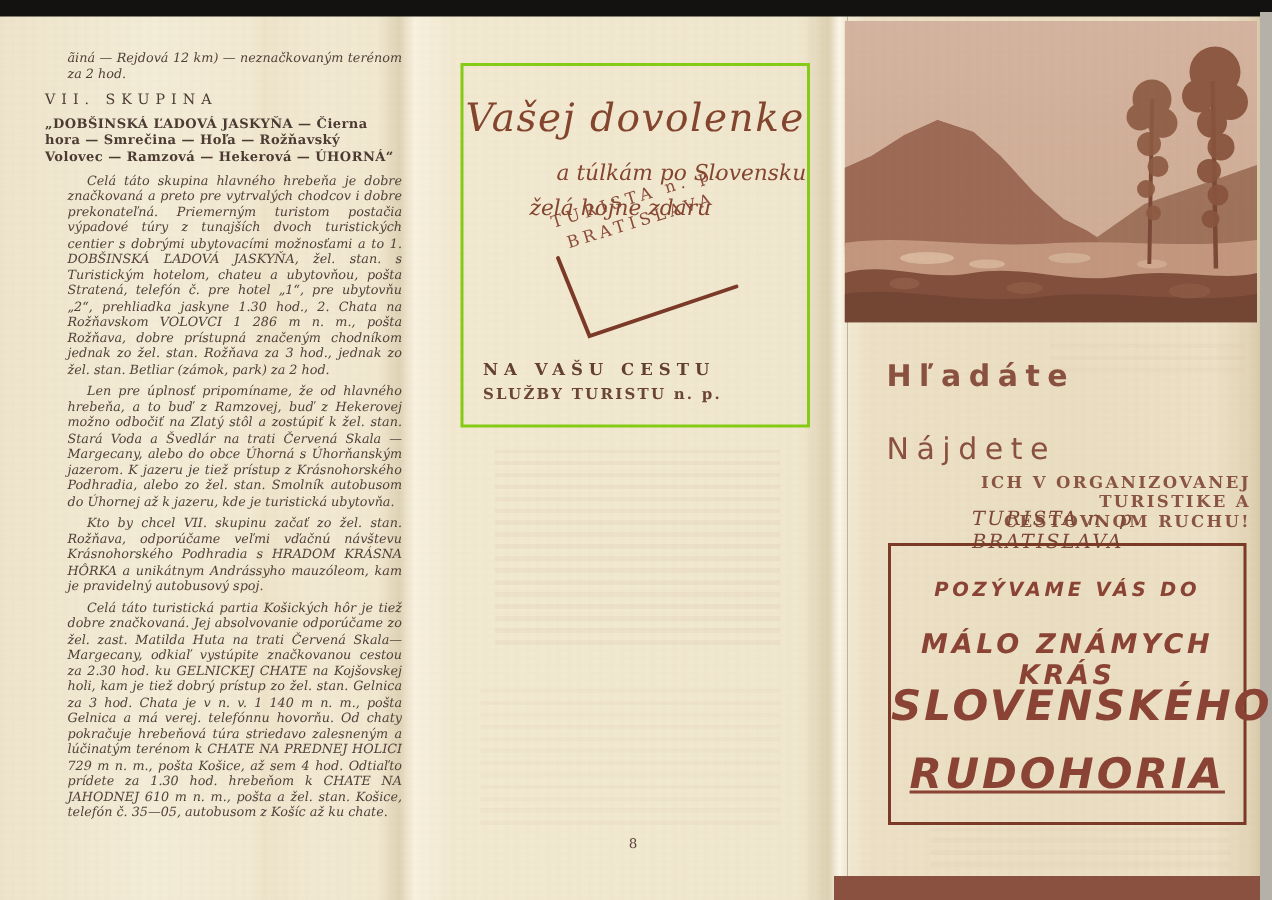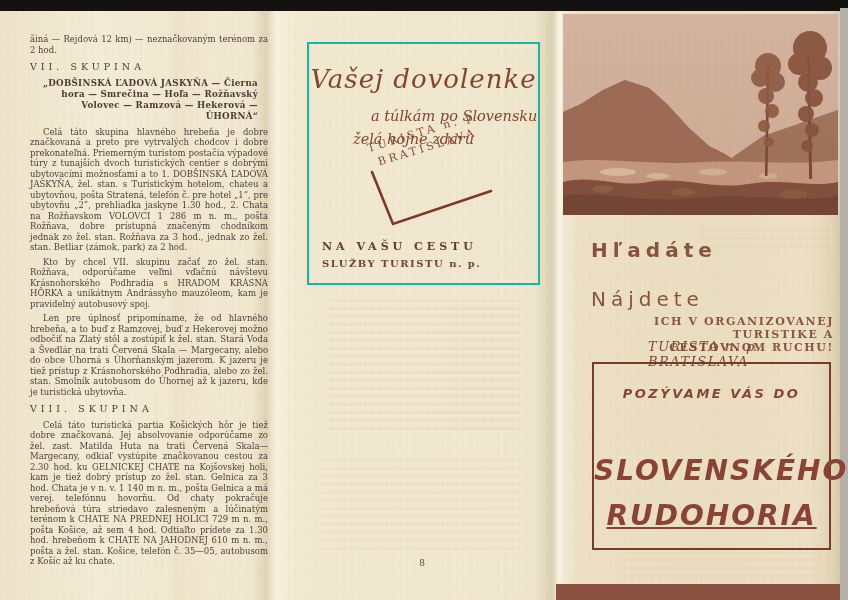--- a/index.html
+++ b/index.html
@@ -23,30 +23,30 @@
   .bottom-strip{position:absolute;left:556px;top:584px;width:284px;height:16px;background:#8a5140;}
 
   
   .ghost{position:absolute;opacity:.55;pointer-events:none;
     background:repeating-linear-gradient(0deg,rgba(158,104,78,.10) 0 3px,transparent 3px 8px);}
   .ghost.dim{opacity:.35;}
 
   
   .col-left{position:absolute;left:30px;top:34px;width:238px;color:#52413a;
     font-size:8.5px;line-height:10.5px;text-align:justify;}
-  .col-left p{margin:0 0 4px 0;text-indent:13px;}
+  .col-left p{margin:0 0 4px 15px;text-indent:13px;font-style:italic;}
   .col-left p.noindent{text-indent:0;}
   .sec-head{margin:7px 0 5px 0;text-align:left;letter-spacing:4px;font-size:9.5px;
     color:#4c3b33;text-indent:0;}
-  .route{margin:0 10px 5px 0;text-align:right;font-weight:bold;font-size:8.7px;line-height:11px;
+  .route{margin:0 0 5px 0;text-align:left;font-weight:bold;font-size:8.7px;line-height:11px;
     color:#4c3b33;text-indent:0;letter-spacing:.3px;}
 
   
   .mid-box{position:absolute;left:307px;top:42px;width:229px;height:239px;
-    border:2px solid #14b8a6;}
+    border:2px solid #84cc16;}
   .ded1{position:absolute;left:0;top:20px;width:100%;text-align:center;
     font-style:italic;font-size:26px;color:#84452f;letter-spacing:1px;}
   .ded2{position:absolute;left:62px;top:64px;font-style:italic;font-size:14.5px;color:#84452f;}
   .ded3{position:absolute;left:44px;top:87px;font-style:italic;font-size:14.5px;color:#84452f;}
   .stamp{position:absolute;left:66px;top:96px;width:140px;transform:rotate(-17deg);
     transform-origin:left bottom;color:#8a4a38;font-size:11px;letter-spacing:3px;line-height:16px;}
   .stamp .l2{padding-left:6px;}
   .stamp-svg{position:absolute;left:0;top:0;width:229px;height:239px;}
   .mid-f1{position:absolute;left:13px;top:196px;font-size:11px;font-weight:bold;
     letter-spacing:4px;color:#64402f;}
@@ -90,23 +90,22 @@
   <div class="ghost" style="left:330px;top:300px;width:190px;height:130px;"></div>
   <div class="ghost dim" style="left:320px;top:455px;width:200px;height:95px;"></div>
   <div class="ghost dim" style="left:700px;top:228px;width:130px;height:20px;"></div>
   <div class="ghost dim" style="left:620px;top:552px;width:200px;height:26px;"></div>
 
   <div class="col-left">
     <p class="noindent">ãiná — Rejdová 12 km) — neznačkovaným terénom za 2 hod.</p>
     <div class="sec-head">VII. SKUPINA</div>
     <div class="route">„DOBŠINSKÁ ĽADOVÁ JASKYŇA — Čierna hora — Smrečina — Hoľa — Rožňavský Volovec — Ramzová — Hekerová — ÚHORNÁ“</div>
     <p>Celá táto skupina hlavného hrebeňa je dobre značkovaná a preto pre vytrvalých chodcov i dobre prekonateľná. Priemerným turistom postačia výpadové túry z tunajších dvoch turistických centier s dobrými ubytovacími možnosťami a to 1. DOBŠINSKÁ ĽADOVÁ JASKYŇA, žel. stan. s Turistickým hotelom, chateu a ubytovňou, pošta Stratená, telefón č. pre hotel „1“, pre ubytovňu „2“, prehliadka jaskyne 1.30 hod., 2. Chata na Rožňavskom VOLOVCI 1 286 m n. m., pošta Rožňava, dobre prístupná značeným chodníkom jednak zo žel. stan. Rožňava za 3 hod., jednak zo žel. stan. Betliar (zámok, park) za 2 hod.</p>
+    <p>Len pre úplnosť pripomíname, že od hlavného hrebeňa, a to buď z Ramzovej, buď z Hekerovej možno odbočiť na Zlatý stôl a zostúpiť k žel. stan. Stará Voda a Švedlár na trati Červená Skala — Margecany, alebo do obce Úhorná s Úhorňanským jazerom. K jazeru je tiež prístup z Krásnohorského Podhradia, alebo zo žel. stan. Smolník autobusom do Úhornej až k jazeru, kde je turistická ubytovňa.</p>
     <p>Kto by chcel VII. skupinu začať zo žel. stan. Rožňava, odporúčame veľmi vďačnú návštevu Krásnohorského Podhradia s HRADOM KRÁSNA HÔRKA a unikátnym Andrássyho mauzóleom, kam je pravidelný autobusový spoj.</p>
-    <p>Len pre úplnosť pripomíname, že od hlavného hrebeňa, a to buď z Ramzovej, buď z Hekerovej možno odbočiť na Zlatý stôl a zostúpiť k žel. stan. Stará Voda a Švedlár na trati Červená Skala — Margecany, alebo do obce Úhorná s Úhorňanským jazerom. K jazeru je tiež prístup z Krásnohorského Podhradia, alebo zo žel. stan. Smolník autobusom do Úhornej až k jazeru, kde je turistická ubytovňa.</p>
-    <div class="sec-head">VIII. SKUPINA</div>
     <p>Celá táto turistická partia Košických hôr je tiež dobre značkovaná. Jej absolvovanie odporúčame zo žel. zast. Matilda Huta na trati Červená Skala—Margecany, odkiaľ vystúpite značkovanou cestou za 2.30 hod. ku GELNICKEJ CHATE na Kojšovskej holi, kam je tiež dobrý prístup zo žel. stan. Gelnica za 3 hod. Chata je v n. v. 1 140 m n. m., pošta Gelnica a má verej. telefónnu hovorňu. Od chaty pokračuje hrebeňová túra striedavo zalesneným a lúčinatým terénom k CHATE NA PREDNEJ HOLICI 729 m n. m., pošta Košice, až sem 4 hod. Odtiaľto prídete za 1.30 hod. hrebeňom k CHATE NA JAHODNEJ 610 m n. m., pošta a žel. stan. Košice, telefón č. 35—05, autobusom z Košíc až ku chate.</p>
 
   </div>
 
   <div class="mid-box">
     <div class="ded1">Vašej dovolenke</div>
     <div class="ded2">a túlkám po Slovensku</div>
     <div class="ded3">želá hojne zdaru</div>
 
     <svg class="stamp-svg" viewBox="0 0 229 239">
@@ -178,18 +177,19 @@
     </svg>
   </div>
 
   <div class="q-head">Hľadáte</div>
   <div class="a-head">Nájdete</div>
   <div class="a-text">ICH V ORGANIZOVANEJ TURISTIKE A CESTOVNOM RUCHU!</div>
   <div class="publisher">TURISTA n. p. BRATISLAVA</div>
 
   <div class="invite-box">
     <div class="inv1">POZÝVAME VÁS DO</div>
+    <div class="inv2">MÁLO ZNÁMYCH KRÁS</div>
     <div class="inv3">SLOVENSKÉHO</div>
     <div class="inv4">RUDOHORIA</div>
   </div>
 
   <div class="grain"></div>
 </div>
 
 </body></html>

